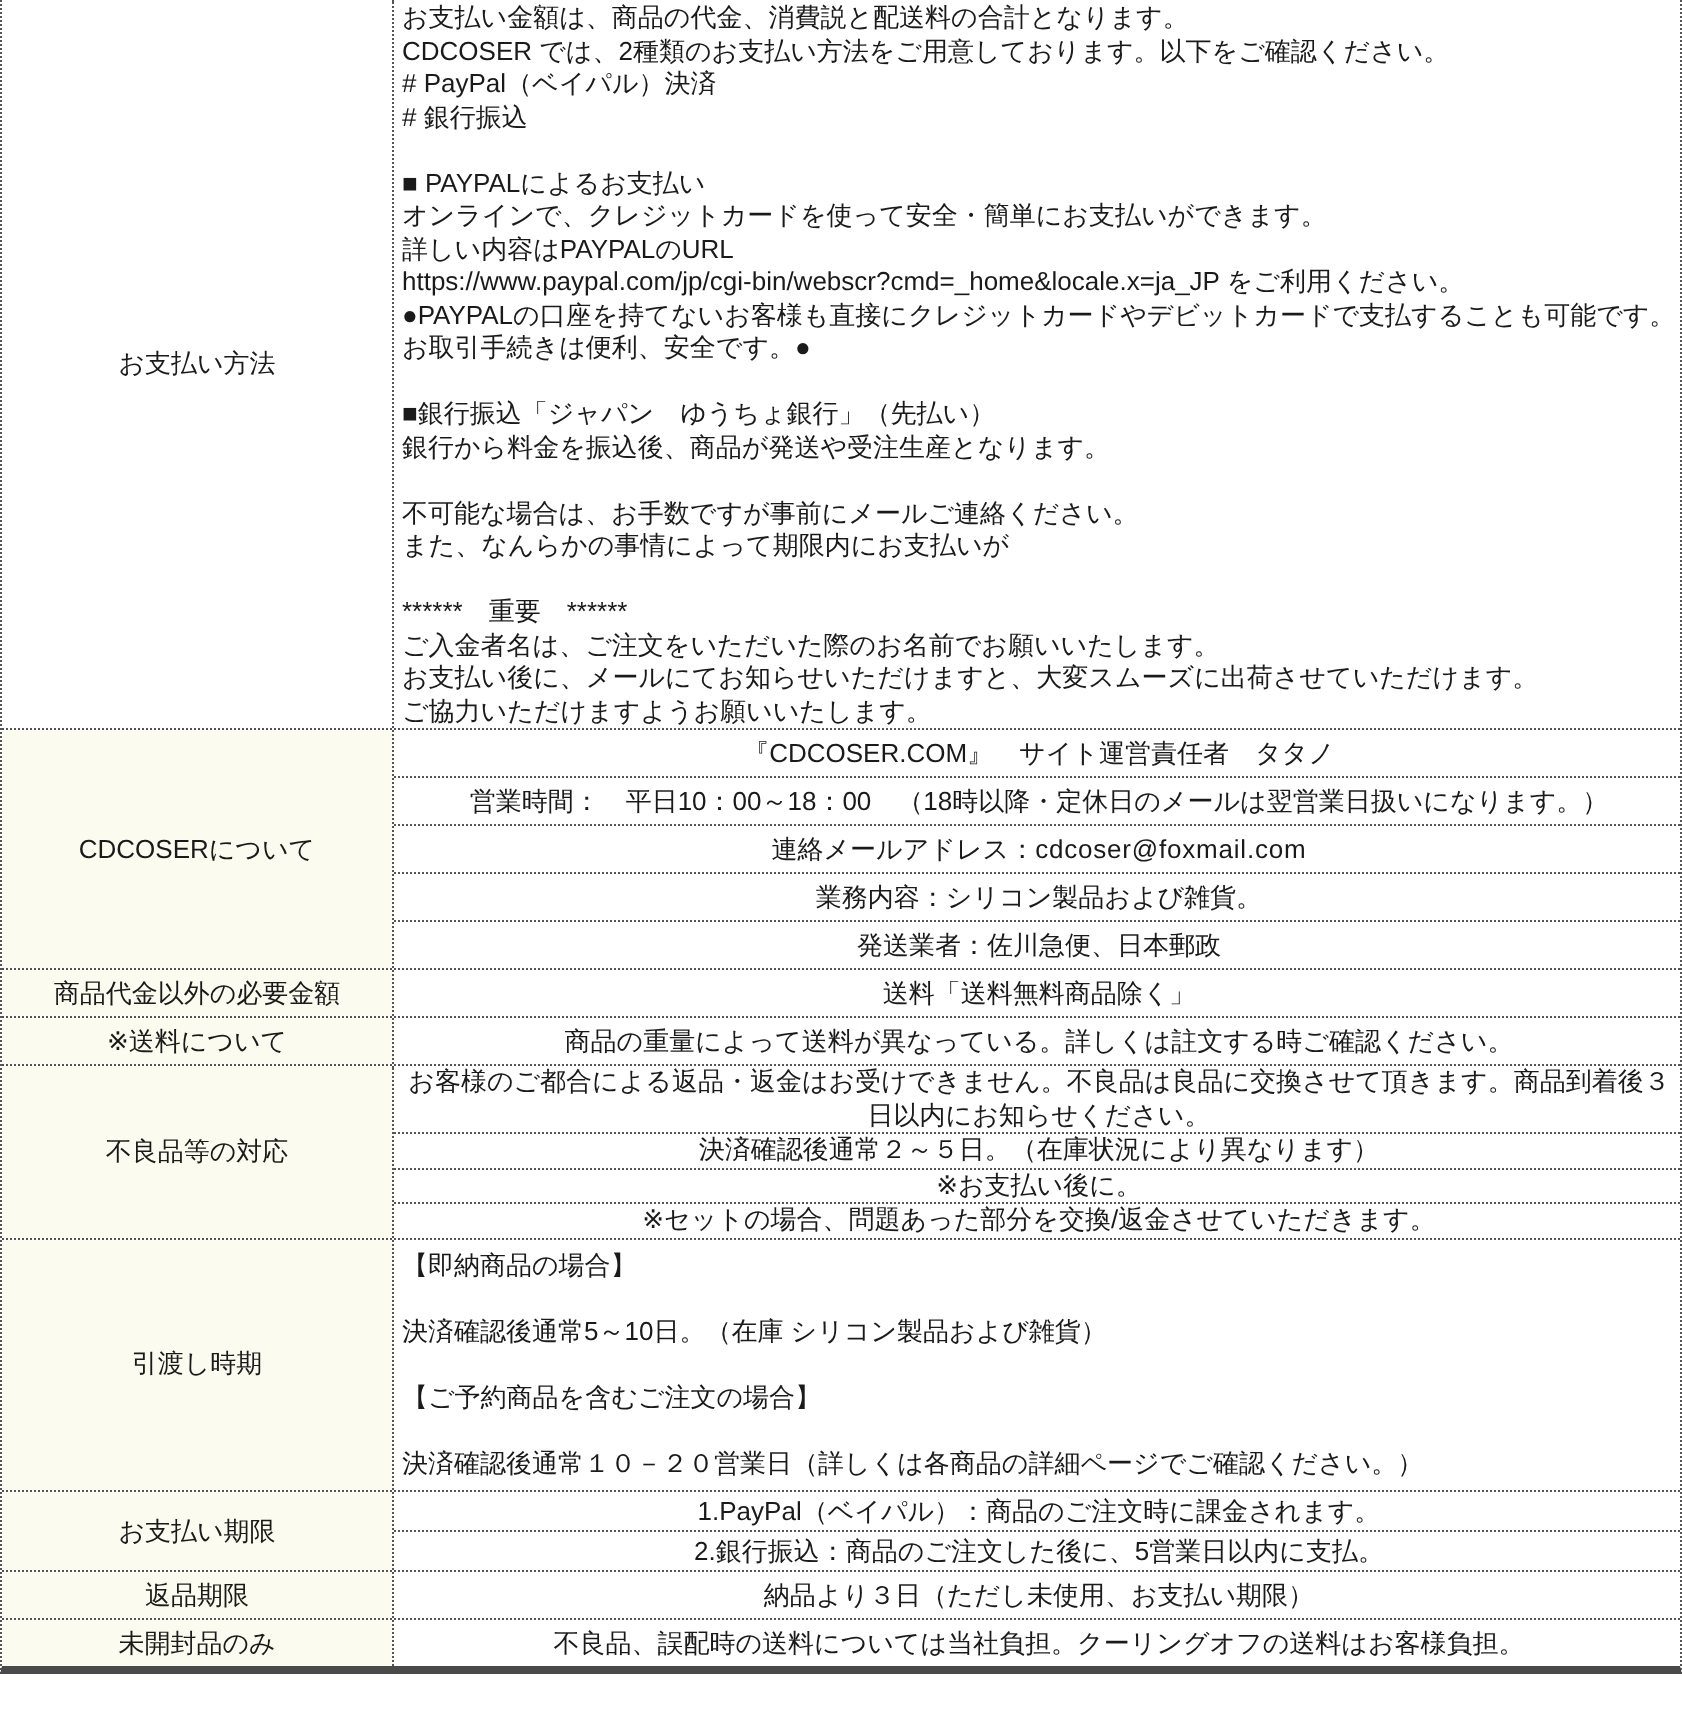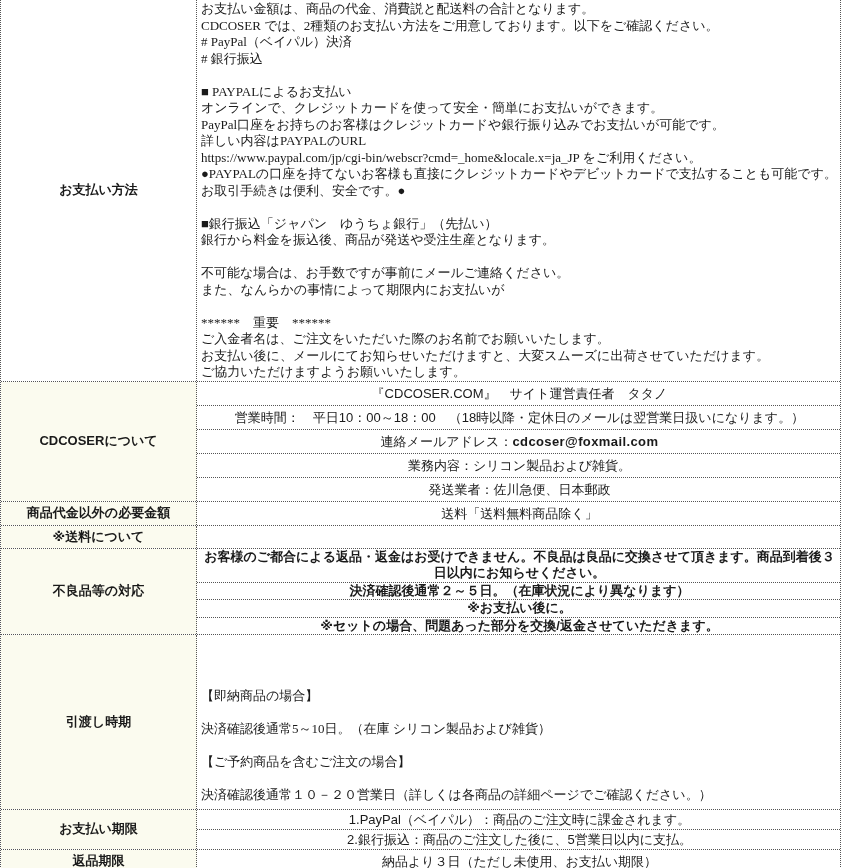--- a/index.html
+++ b/index.html
@@ -23,58 +23,57 @@
     border-right:1px dotted var(--border);
     border-bottom:4px solid var(--bottom-bar);
     background:var(--content-bg);
   }
   .row{display:flex;border-top:1px dotted var(--border);}
   .row:first-child{border-top:none;}
   .header-cell{
     width:196px;min-width:196px;box-sizing:border-box;
     display:flex;align-items:center;justify-content:center;
     text-align:center;
-    font-weight:bold;
+    font-weight:normal;
     background:var(--ivory);
     border-right:1px dotted var(--border);
     padding:2px 4px;
   }
   .row-payment-method .header-cell{background:var(--content-bg);}
   .content-cell{flex:1;min-width:0;box-sizing:border-box;}
   .lines{padding:1px 2px 0 4px;line-height:16.5px;}
-  .line{min-height:16.5px;white-space:pre-wrap;font-family:Liberation Serif, serif;}
+  .line{min-height:16.5px;white-space:pre-wrap;}
   .subrow{
     padding:3px 2px 3px 4px;
     line-height:17px;
     border-top:1px dotted var(--border);
     white-space:pre-wrap;
     text-align:center;
   }
   .subrow:first-child{border-top:none;}
-  .b{font-weight:bold;letter-spacing:.4px;}
-  .row-defective .subrow{padding-top:0;padding-bottom:0;line-height:16.5px;font-weight:bold;}
+  .b{font-weight:normal;letter-spacing:.4px;}
+  .row-defective .subrow{padding-top:0;padding-bottom:0;line-height:16.5px;}
   .row-payment-deadline .subrow{padding-top:1px;padding-bottom:1px;line-height:17px;}
-  .row-delivery .lines{padding-top:5px;padding-bottom:5px;margin-top:48px;}
+  .row-delivery .lines{padding-top:5px;padding-bottom:5px;}
 </style>
 </head>
 <body>
 
 <div class="info-table">
     <div class="row row-payment-method">
       <div class="header-cell">お支払い方法</div>
       <div class="content-cell">
         <div class="lines">
           <div class="line">お支払い金額は、商品の代金、消費説と配送料の合計となります。</div>
           <div class="line">CDCOSER では、2種類のお支払い方法をご用意しております。以下をご確認ください。</div>
           <div class="line"># PayPal（ベイパル）決済</div>
           <div class="line"># 銀行振込</div>
           <div class="line"></div>
           <div class="line">■ PAYPALによるお支払い</div>
           <div class="line">オンラインで、クレジットカードを使って安全・簡単にお支払いができます。</div>
-          <div class="line">PayPal口座をお持ちのお客様はクレジットカードや銀行振り込みでお支払いが可能です。</div>
           <div class="line">詳しい内容はPAYPALのURL</div>
           <div class="line">https://www.paypal.com/jp/cgi-bin/webscr?cmd=_home&amp;locale.x=ja_JP をご利用ください。</div>
           <div class="line">●PAYPALの口座を持てないお客様も直接にクレジットカードやデビットカードで支払することも可能です。</div>
           <div class="line">お取引手続きは便利、安全です。●</div>
           <div class="line"></div>
           <div class="line">■銀行振込「ジャパン　ゆうちょ銀行」（先払い）</div>
           <div class="line">銀行から料金を振込後、商品が発送や受注生産となります。</div>
           <div class="line"></div>
           <div class="line">不可能な場合は、お手数ですが事前にメールご連絡ください。</div>
           <div class="line">また、なんらかの事情によって期限内にお支払いが</div>
@@ -97,20 +96,23 @@
       </div>
     </div>
     <div class="row row-extra-fees">
       <div class="header-cell">商品代金以外の必要金額</div>
       <div class="content-cell">
         <div class="subrow"><span class="">送料「送料無料商品除く」</span></div>
       </div>
     </div>
     <div class="row row-shipping-note">
       <div class="header-cell">※送料について</div>
+      <div class="content-cell">
+        <div class="subrow"><span class="">商品の重量によって送料が異なっている。詳しくは註文する時ご確認ください。</span></div>
+      </div>
     </div>
     <div class="row row-defective">
       <div class="header-cell">不良品等の対応</div>
       <div class="content-cell">
         <div class="subrow"><span class="">お客様のご都合による返品・返金はお受けできません。不良品は良品に交換させて頂きます。商品到着後３日以内にお知らせください。</span></div>
         <div class="subrow"><span class="">決済確認後通常２～５日。（在庫状況により異なります）</span></div>
         <div class="subrow"><span class="">※お支払い後に。</span></div>
         <div class="subrow"><span class="">※セットの場合、問題あった部分を交換/返金させていただきます。</span></div>
       </div>
     </div>
@@ -135,18 +137,18 @@
         <div class="subrow"><span class="">2.銀行振込：商品のご注文した後に、5営業日以内に支払。</span></div>
       </div>
     </div>
     <div class="row row-return-deadline">
       <div class="header-cell">返品期限</div>
       <div class="content-cell">
         <div class="subrow"><span class="">納品より３日（ただし未使用、お支払い期限）</span></div>
       </div>
     </div>
     <div class="row row-return-shipping">
-      <div class="header-cell">不可能な場合は</div>
+      <div class="header-cell">未開封品のみ</div>
       <div class="content-cell">
         <div class="subrow"><span class="">不良品、誤配時の送料については当社負担。クーリングオフの送料はお客様負担。</span></div>
       </div>
     </div>
   </div>
 
 </body></html>

